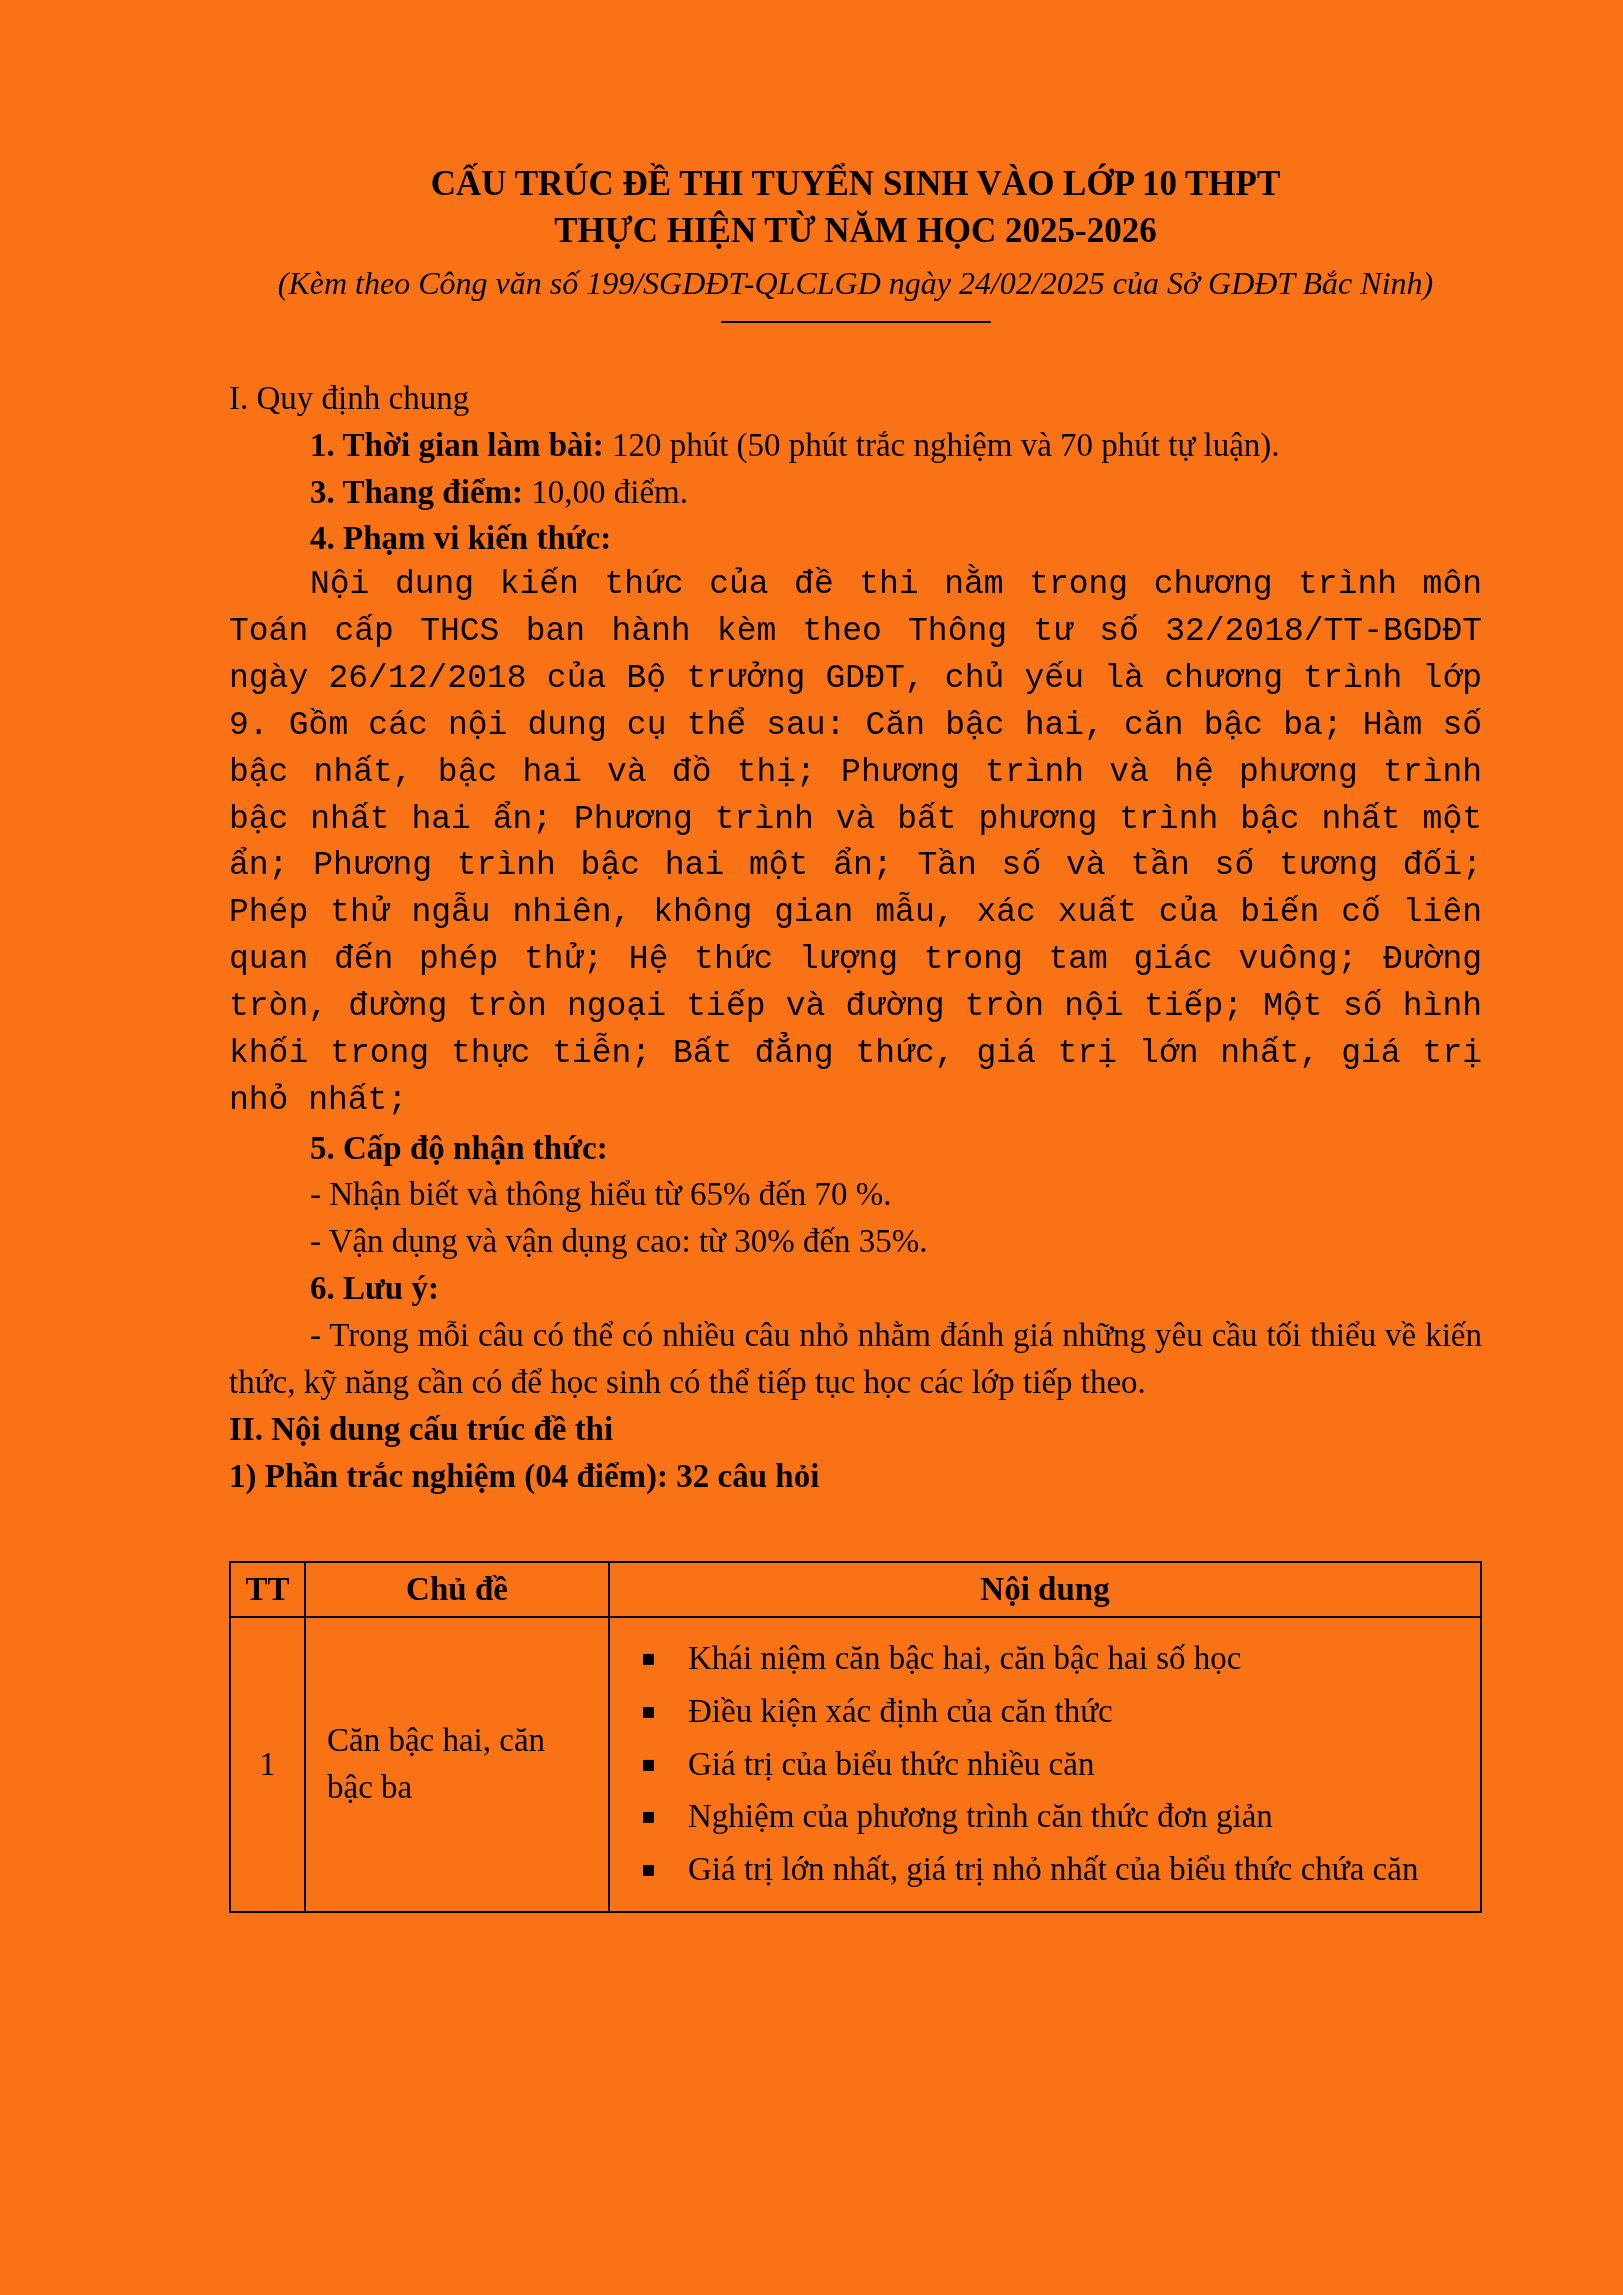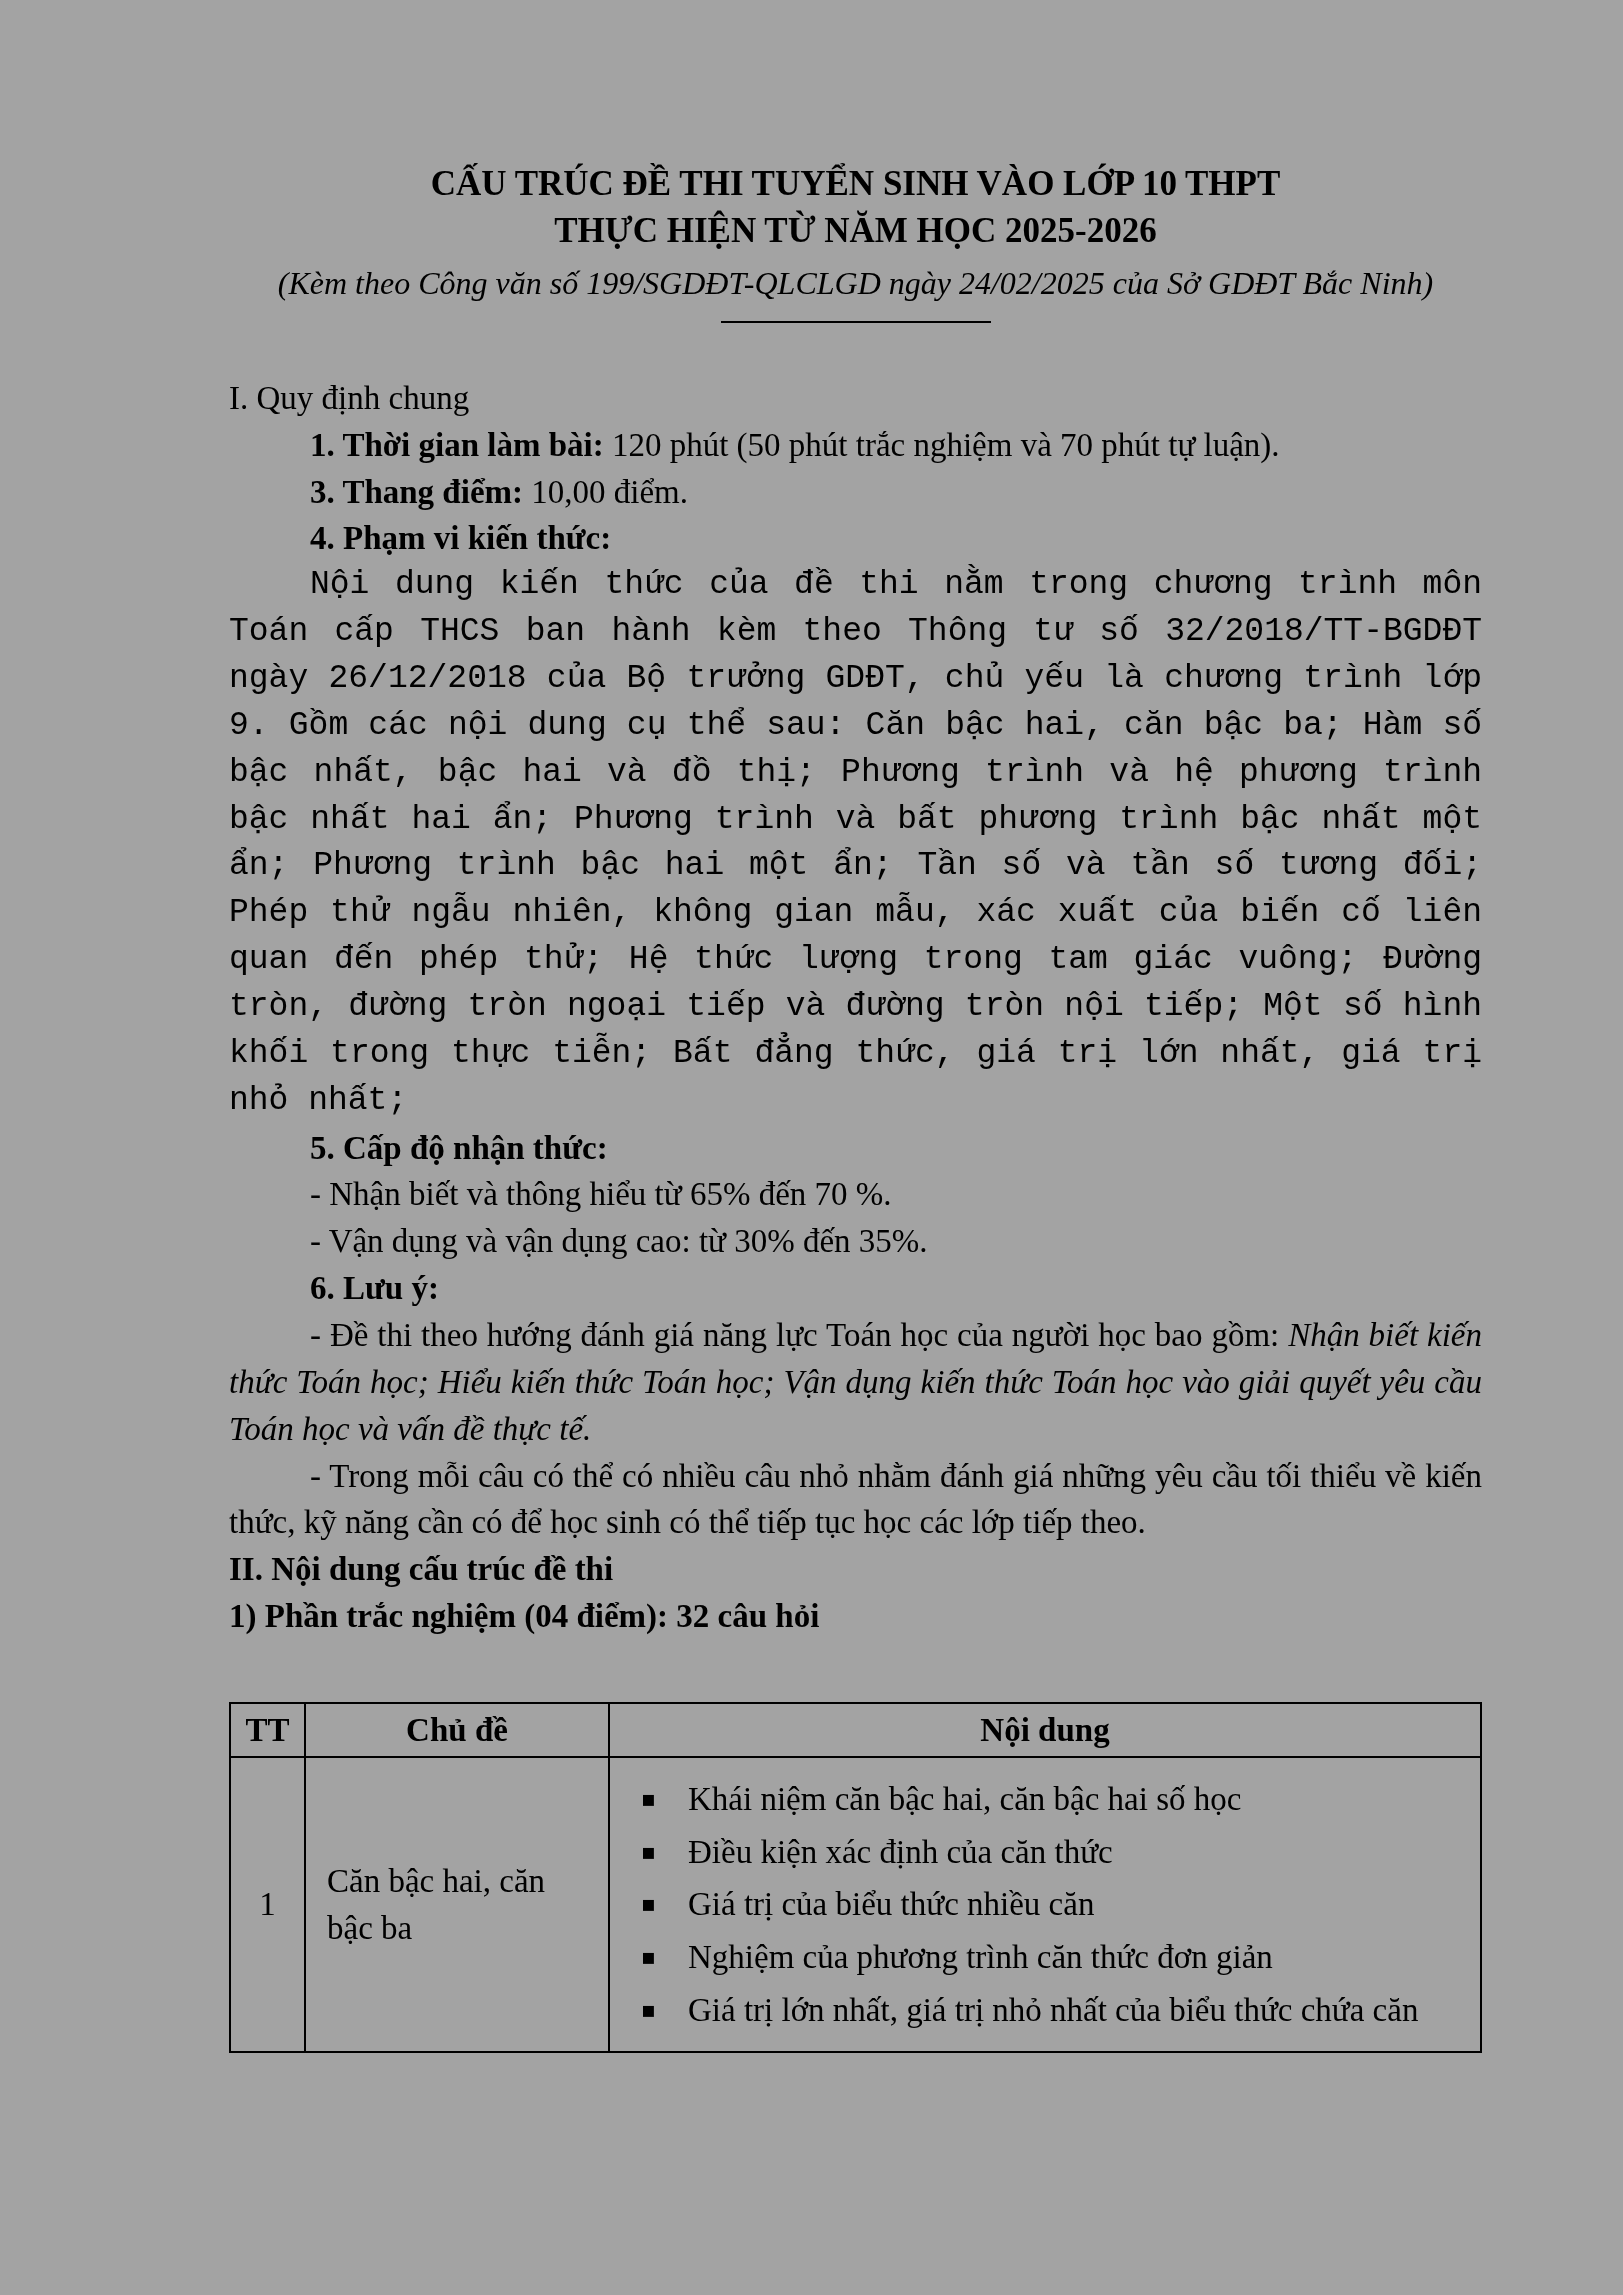--- a/index.html
+++ b/index.html
@@ -10,21 +10,21 @@
     font-family: "Liberation Serif", serif;
     color: #000000;
     font-size: 33px;
     line-height: 1.42;
     position: relative;
   }
   .page {
     width: 1623px;
     height: 2295px;
     padding: 160px 141px 79px 229px;
-    background: #a3a3a3;
+    background: #f97316;
   }
 
   
   .doc-header { text-align: center; }
   .title-line { font-weight: bold; font-size: 35px; line-height: 1.35; }
   .attachment-note { font-style: italic; font-size: 32px; margin-top: 6.5px; }
   .header-rule {
     width: 270px;
     border: 0;
     border-top: 2px solid #000;
@@ -118,23 +118,20 @@
     <p class="numbered-item">
       <span class="label">5. Cấp độ nhận thức:</span>
     </p>
     <p class="dash-line">- Nhận biết và thông hiểu từ 65% đến 70 %.</p>
     <p class="dash-line">- Vận dụng và vận dụng cao: từ 30% đến 35%.</p>
 
     <p class="numbered-item">
       <span class="label">6. Lưu ý:</span>
     </p>
 
-    <p class="note-paragraph">
-      <span>- Đề thi theo hướng đánh giá năng lực Toán học của người học bao gồm: </span><span class="italic-run">Nhận biết kiến thức Toán học; Hiểu kiến thức Toán học; Vận dụng kiến thức Toán học vào giải quyết yêu cầu Toán học và vấn đề thực tế.</span>
-    </p>
 
 
     <p class="note-paragraph">- Trong mỗi câu có thể có nhiều câu nhỏ nhằm đánh giá những yêu cầu tối thiểu về kiến thức, kỹ năng cần có để học sinh có thể tiếp tục học các lớp tiếp theo.</p>
   </section>
 
   <section>
     <div class="section2-heading">II. Nội dung cấu trúc đề thi</div>
     <div class="section2-subheading">1) Phần trắc nghiệm (04 điểm): 32 câu hỏi</div>
 
     <table class="structure-table">

